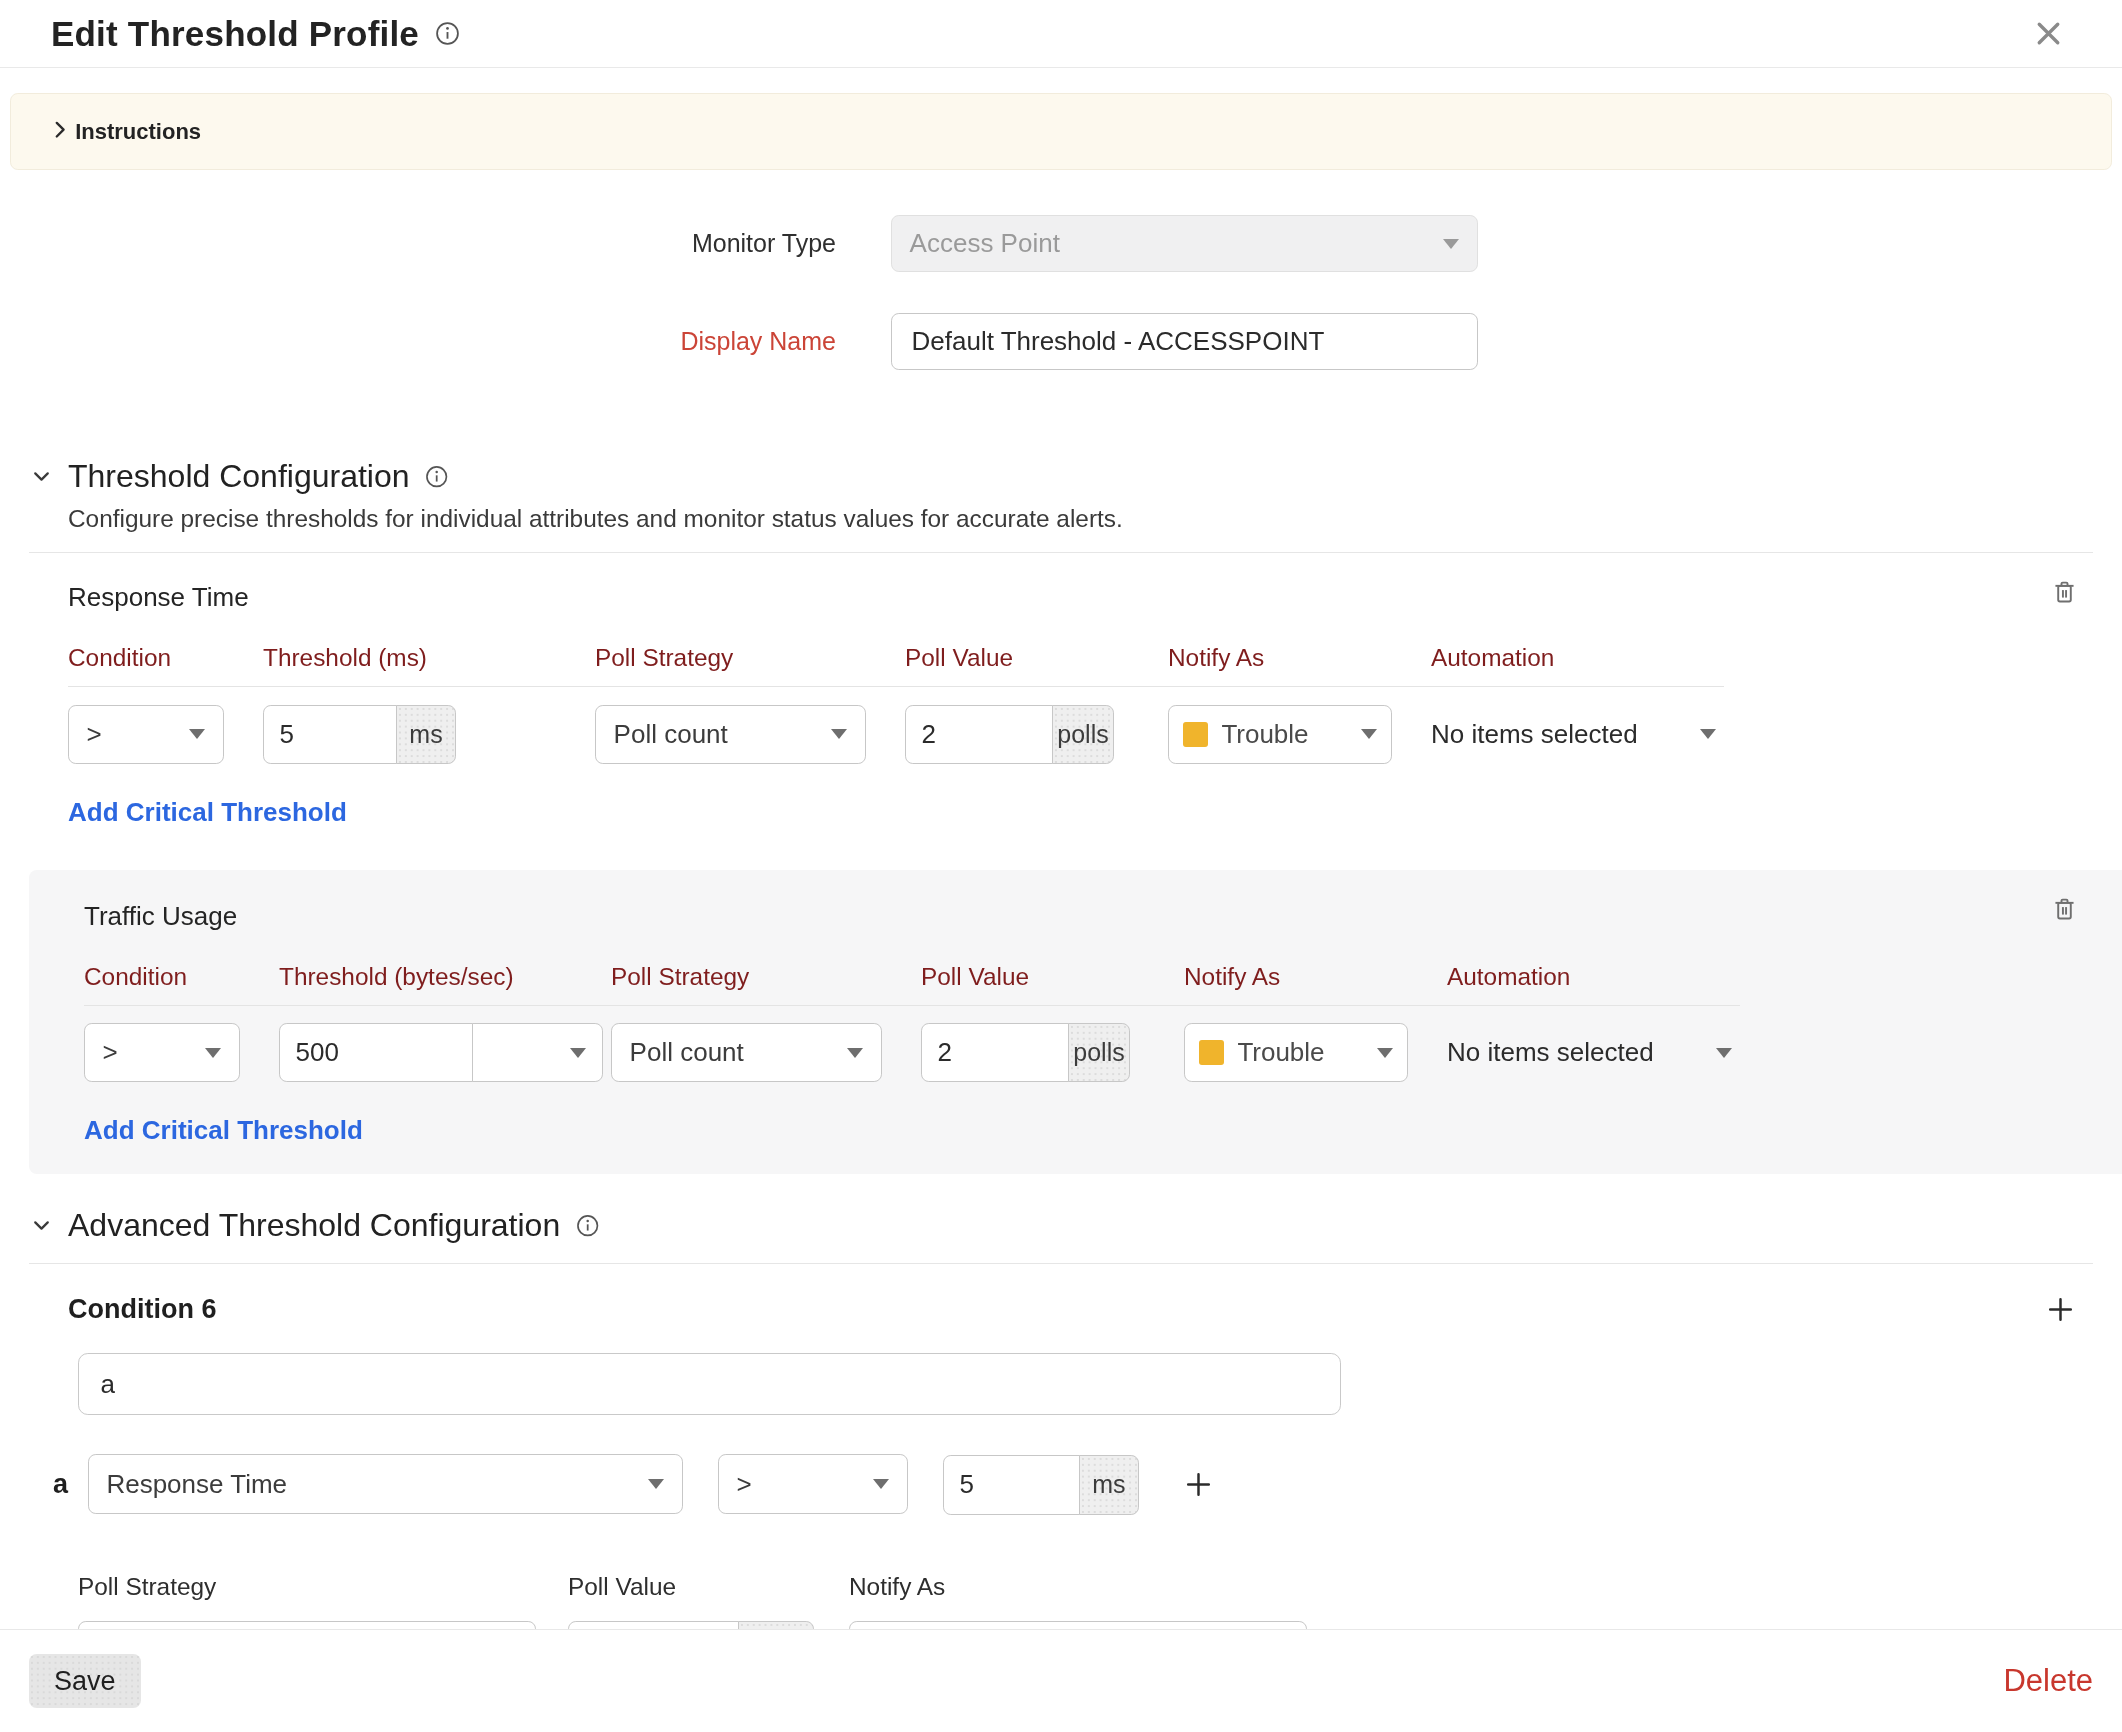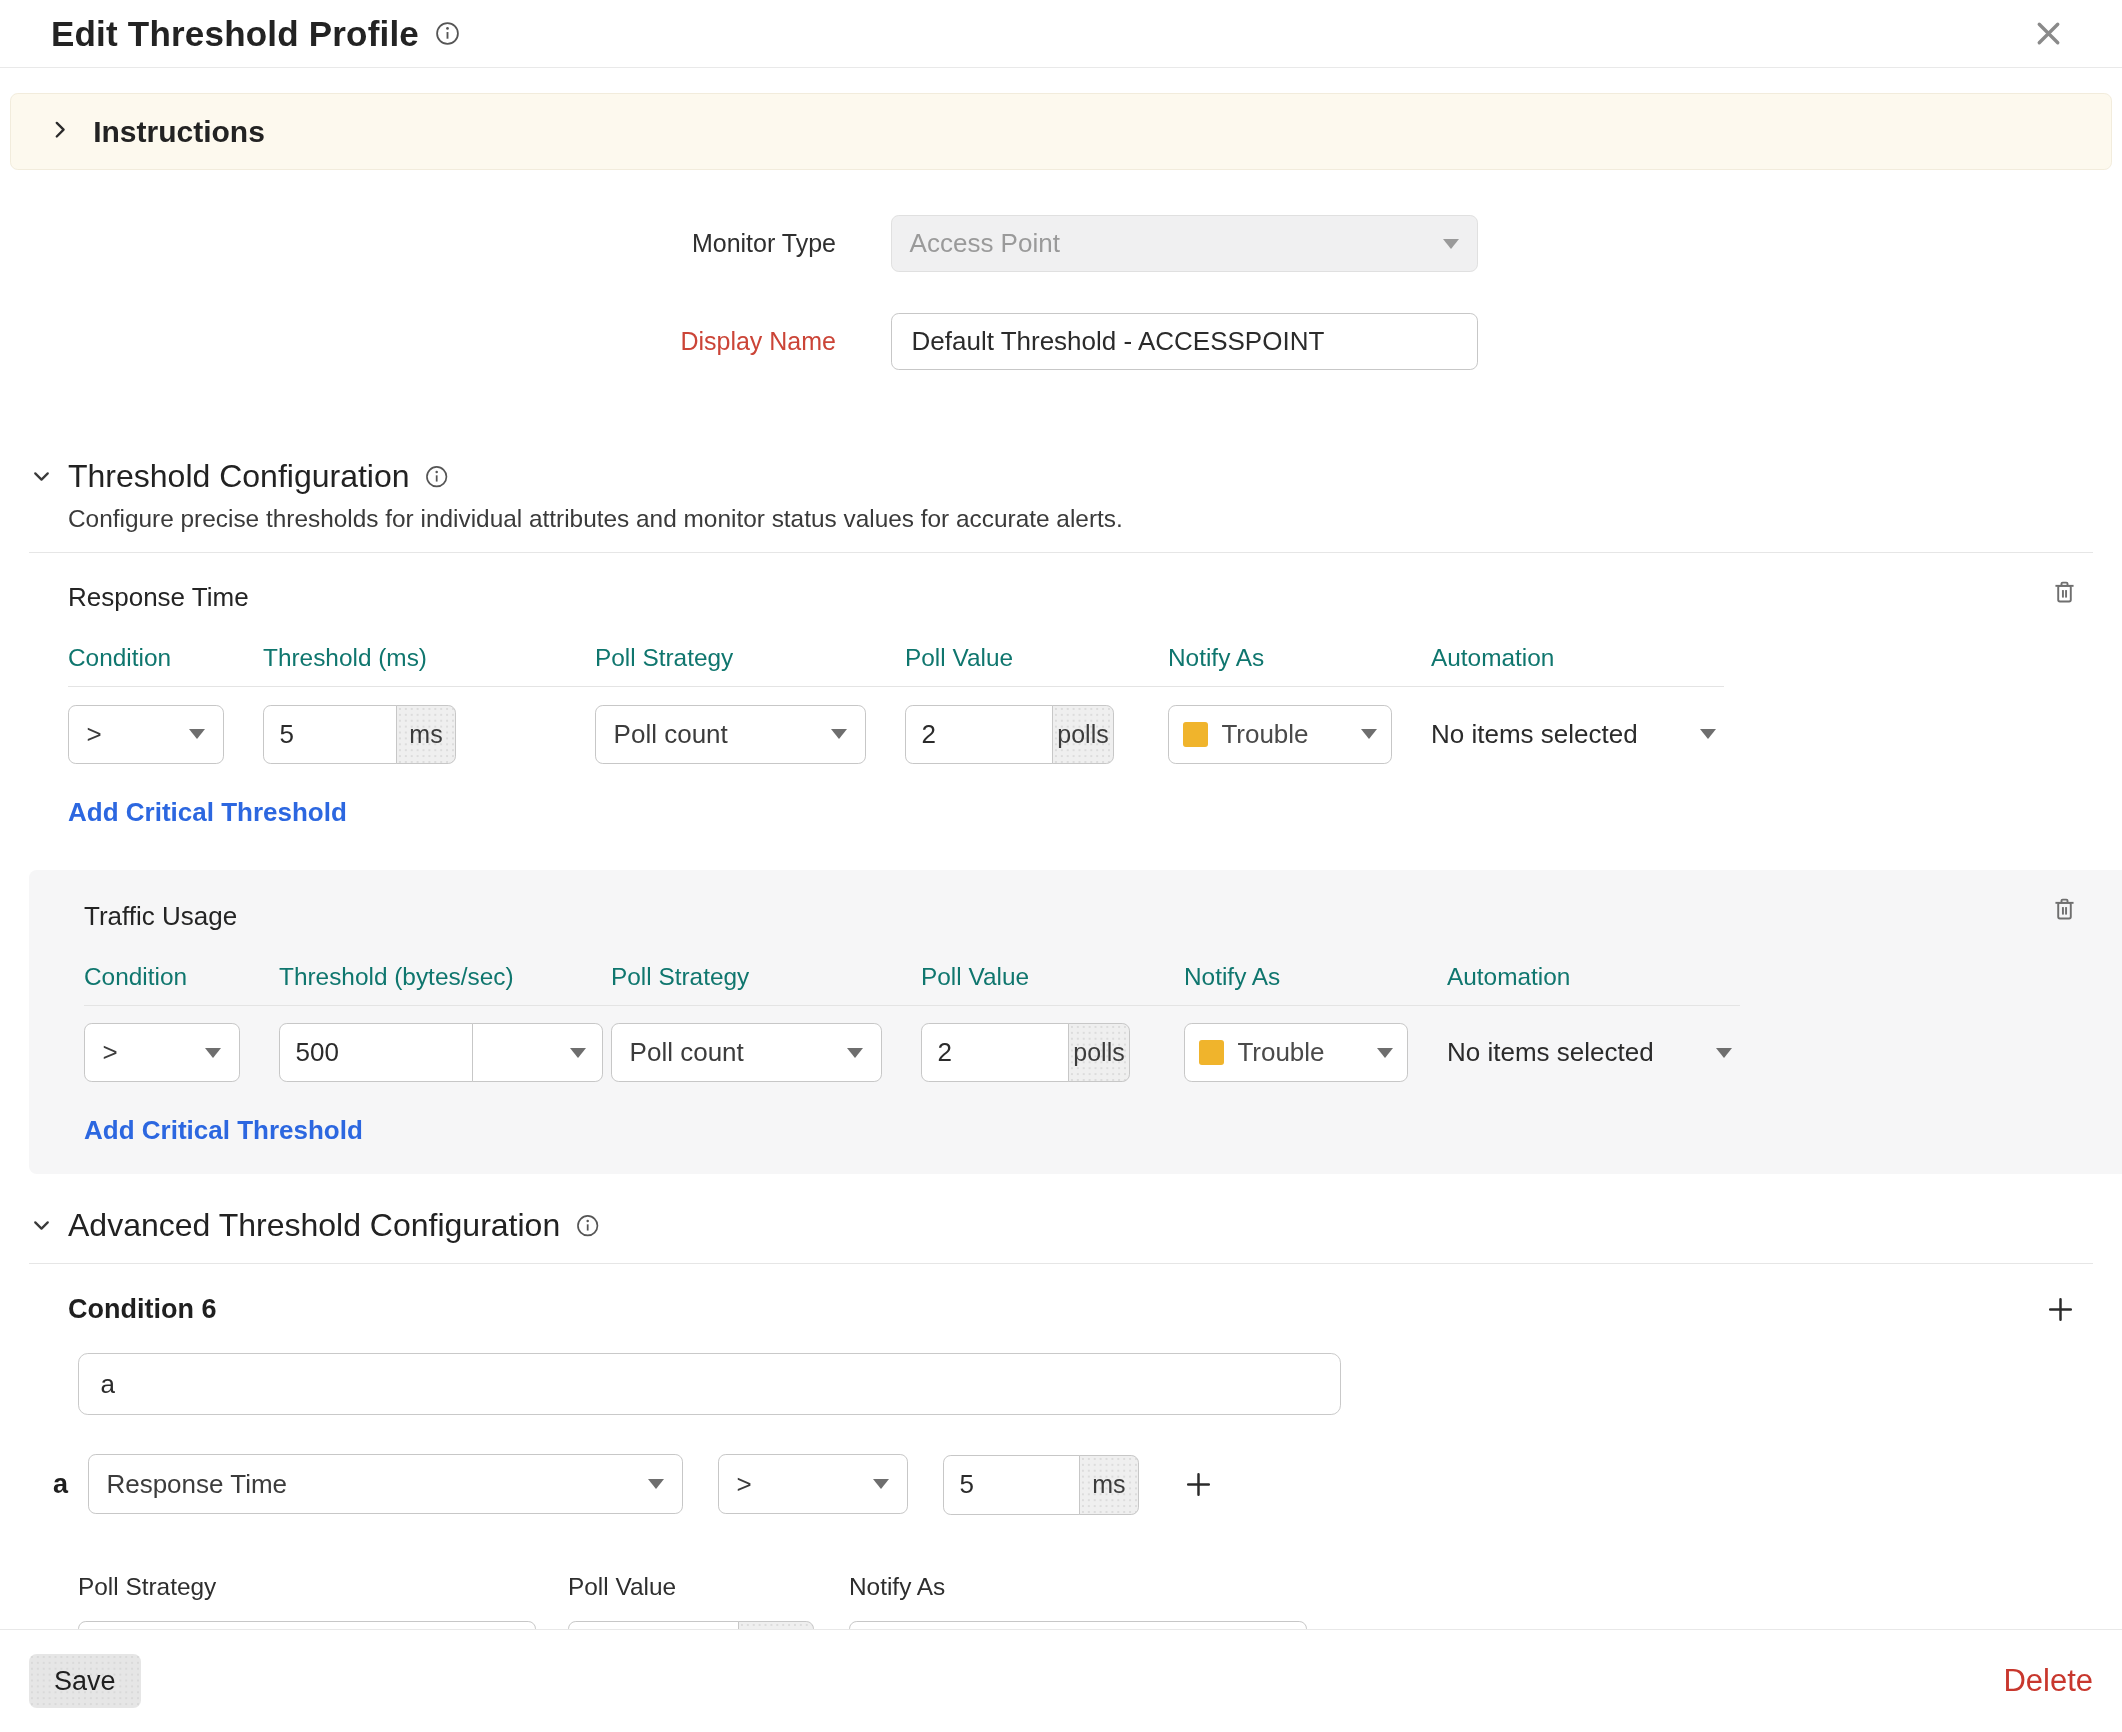--- a/index.html
+++ b/index.html
@@ -26,21 +26,21 @@
   .instructions {
     margin: 25px 9.8px 0 9.8px;
     height: 77px;
     background: #fdf9ee;
     border: 1px solid #f2ecdc;
     border-radius: 7.8px;
     display: flex; align-items: center;
     padding-left: 37px;
     cursor: pointer;
   }
-  .instructions .label { font-size: 30px; font-weight: 700; color: #232323; margin-left: 22px; }
+  .instructions .label { font-size: 22px; font-weight: 700; color: #232323; margin-left: 4px; }
 
   
   .top-form { margin-top: 45px; }
   .form-row {
     display: grid;
     grid-template-columns: 836px 587px;
     column-gap: 55px;
     align-items: center;
   }
   .form-row + .form-row { margin-top: 41px; }
@@ -95,21 +95,21 @@
     grid-template-columns: 156px 293px 271px 224px 224px 293px;
     column-gap: 39px;
     align-items: center;
     width: max-content;
   }
   .attr-grid.head {
     margin-top: 31px;
     padding-bottom: 13.7px;
     border-bottom: 1px solid #e4e4e4;
   }
-  .attr-grid.head .col-label { font-size: 24.4px; color: #0f766e; }
+  .attr-grid.head .col-label { font-size: 24.4px; color: #7f1d1d; }
   .attr-grid.controls { margin-top: 17.6px; }
   .grp { display: flex; height: 59px; width: max-content; }
   .grp .g-input {
     height: 59px;
     border: 1px solid #c7c7c7; border-radius: 7.8px 0 0 7.8px;
     font-family: "Liberation Sans", sans-serif;
     font-size: 26px; color: #2b2b2b; padding: 0 15.6px;
     outline: none; background: #fff;
   }
   .grp .g-suffix {

